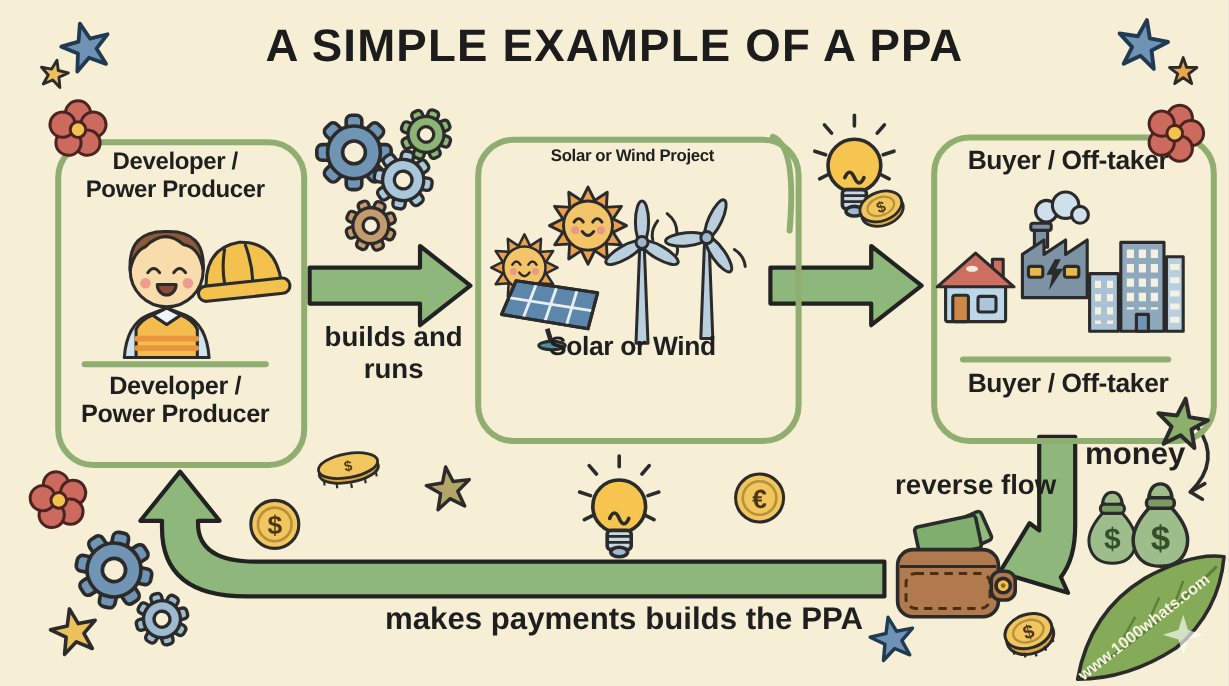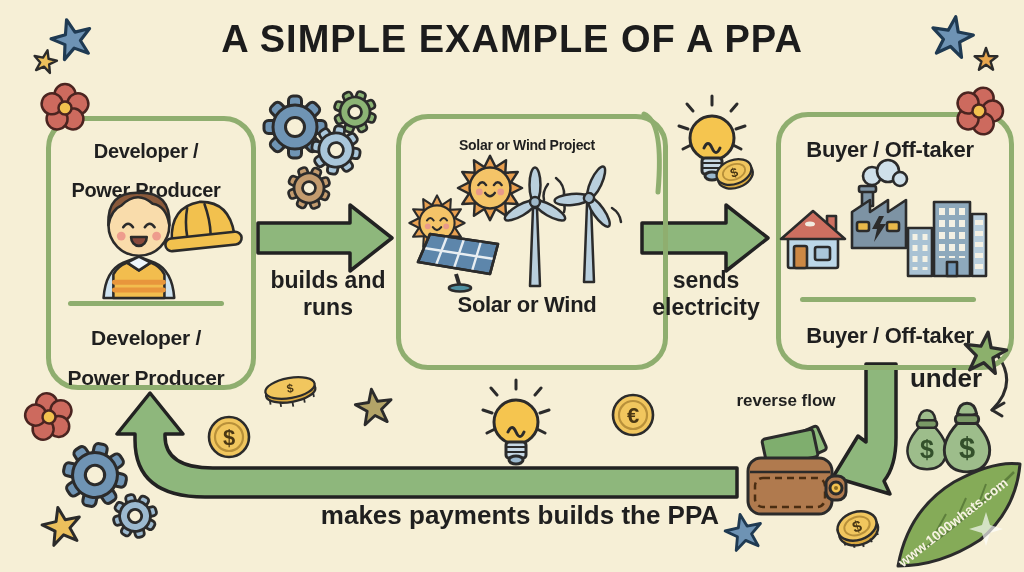--- a/index.html
+++ b/index.html
@@ -3,21 +3,21 @@
 <meta charset="utf-8">
 <style>
   html,body{margin:0;padding:0;background:#d8d4c4;}
   #canvas{position:relative;width:1024px;height:572px;background:#f6efd6;overflow:hidden;
           font-family:"Liberation Sans","DejaVu Sans",sans-serif;color:#1f1f1f;}
   .abs{position:absolute;}
   .title{position:absolute;left:0;top:18px;width:1024px;text-align:center;
          font-size:38px;font-weight:bold;letter-spacing:1px;color:#1c1c1c;}
   .box{position:absolute;border:5px solid #8fae6f;border-radius:32px;background:transparent;z-index:2;}
   .boxtext{position:absolute;text-align:center;font-weight:bold;line-height:1.14;z-index:3;letter-spacing:-0.3px;}
-  .boxtext span{display:block;margin-top:16px;}
+  .boxtext span{display:block;}
   .divider{position:absolute;height:5px;background:#8fae6f;border-radius:3px;z-index:3;}
   .lbl{position:absolute;text-align:center;font-weight:bold;line-height:1.18;z-index:3;}
   .lbl span{display:block;}
   svg.icon,svg.deco{position:absolute;overflow:visible;}
   .z1{z-index:1}.z3{z-index:3}.z4{z-index:4}
 </style>
 </head>
 <body>
 
 <div id="canvas">
@@ -223,29 +223,25 @@
   </svg>
   <div class="divider" style="left:800px;top:297px;width:176px"></div>
   <div class="boxtext" style="left:780px;top:307px;width:220px;font-size:22px">
     <span>Buyer / Off-taker</span>
   </div>
 
   <div class="lbl" style="left:258px;top:267px;width:140px;font-size:23px">
     <span>builds and</span>
     <span>runs</span>
   </div>
-  <div class="lbl" style="left:636px;top:267px;width:140px;font-size:23px">
-    <span>sends</span>
-    <span>electricity</span>
-  </div>
-  <div class="lbl" style="left:702px;top:391px;width:168px;font-size:17px">
+  <div class="lbl" style="left:729px;top:391px;width:168px;font-size:23px">
     <span>reverse flow</span>
   </div>
   <div class="lbl" style="left:898px;top:363px;width:96px;font-size:26px">
-    <span>under</span>
+    <span>money</span>
   </div>
   <div class="lbl" style="left:270px;top:500px;width:500px;font-size:26px">
     <span>makes payments builds the PPA</span>
   </div>
 
   <svg class="icon z4" style="left:742px;top:430px" width="106" height="92" viewBox="0 0 106 92">
     <g stroke="#2b2b2b" stroke-width="3" stroke-linejoin="round">
       <g>
         <rect x="34" y="4" width="48" height="26" rx="3" fill="#8fbc7d" transform="rotate(-24 58 17)"></rect>
         <rect x="22" y="4" width="52" height="28" rx="3" fill="#7fae6e" transform="rotate(-12 48 18)"></rect>

